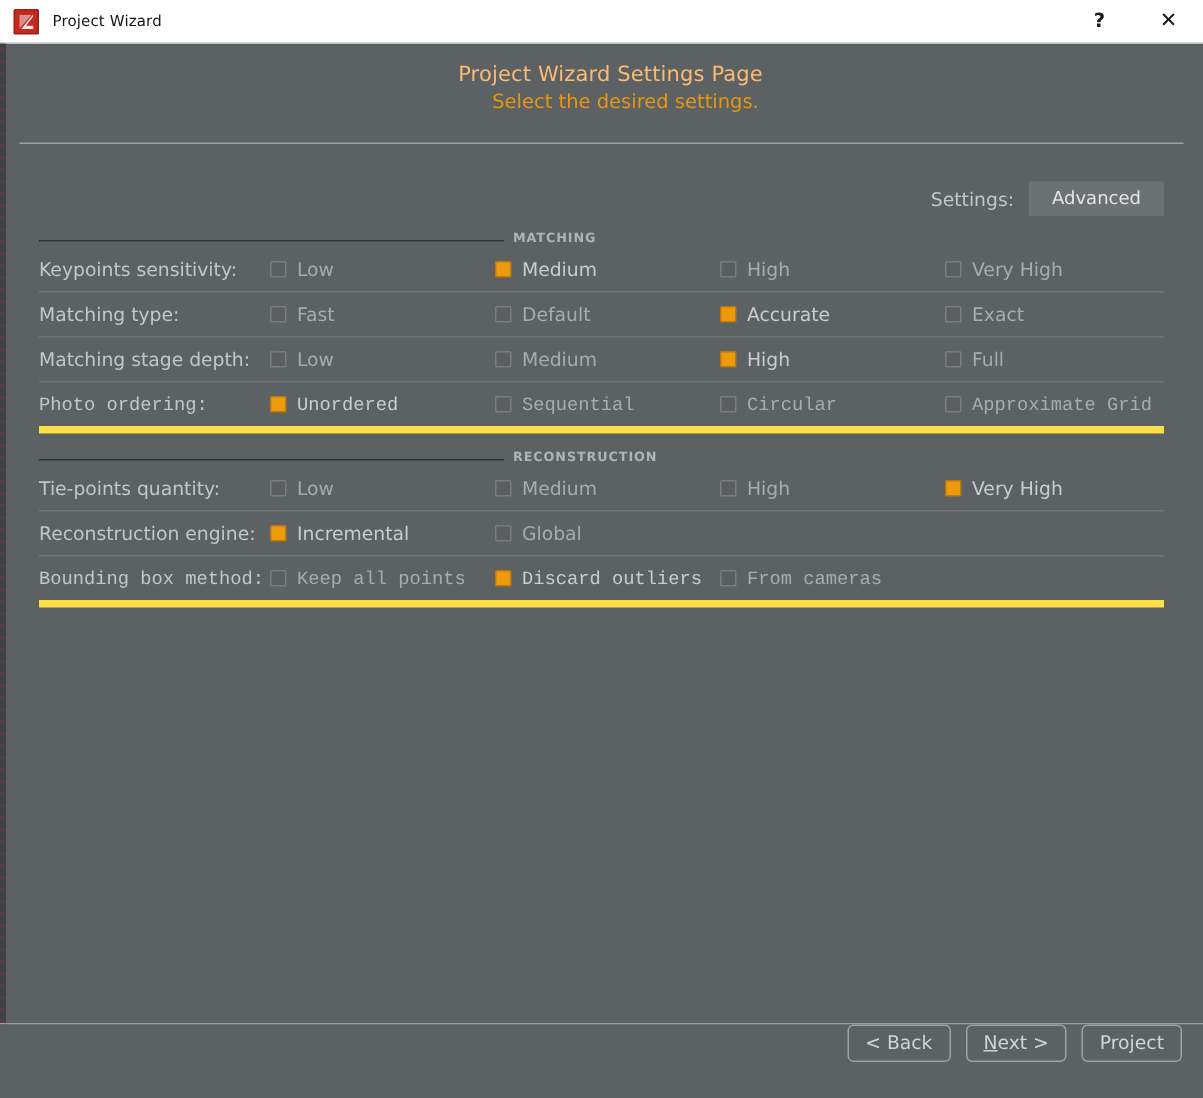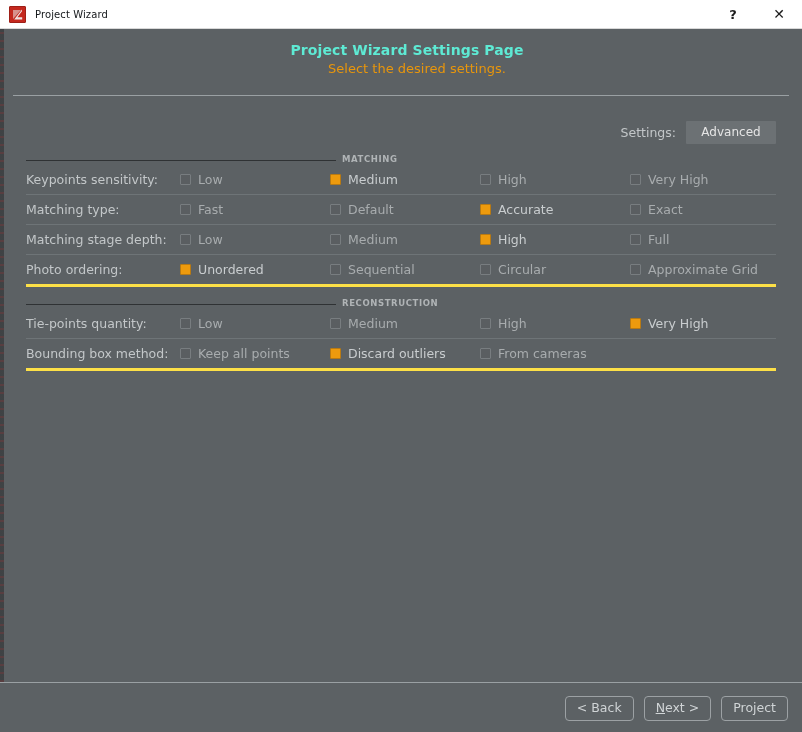--- a/index.html
+++ b/index.html
@@ -89,23 +89,23 @@
     );
     opacity: 0.85;
   }
 
   
   .page-header {
     padding-top: 12px;
     text-align: center;
   }
   .page-header .h-title {
-    color: #5eead4;
+    color: #fdba74;
     font-size: 14px;
-    font-weight: bold;
+    font-weight: normal;
     line-height: 19px;
     letter-spacing: 0.1px;
     margin-left: 12px;
   }
   .page-header .h-sub {
     color: #e8960c;
     font-size: 13px;
     line-height: 18px;
     font-weight: normal;
     padding-left: 32px;
@@ -188,21 +188,22 @@
     border-collapse: collapse;
     table-layout: fixed;
   }
   table.opts td {
     padding: 0;
     height: 29px;
     vertical-align: middle;
     border-bottom: 1px solid #6e7477;
   }
   table.opts tr:last-child td {
-    border-bottom: 3px solid #fde047;
+    border-bottom: 5px solid #fde047;
+    font-family: Liberation Mono, monospace;
   }
   td.lbl {
     width: 154px;
     color: #c3c7c9;
     font-size: 12.5px;
     white-space: nowrap;
     padding-right: 4px;
   }
   td.opt { width: 150px; }
   td.opt.wide { width: auto; }
@@ -251,21 +252,21 @@
     left: 0;
     top: 683px;
     width: 802px;
     height: 49px;
     background: #5c6164;
     box-sizing: border-box;
   }
   .footer-buttons {
     position: absolute;
     right: 14px;
-    top: 13px;
+    top: 0;
     display: flex;
     gap: 10px;
     justify-content: space-between;
   }
   .wbtn {
     border: 1px solid #9ca1a4;
     background: #5c6164;
     color: #d0d4d6;
     font-size: 12.5px;
     border-radius: 4px;
@@ -462,20 +463,37 @@
                   </label>
                 </td>
                 <td class="opt wide">
                   <label class="chk-wrap">
                     <span class="chk on"></span>
                     <span class="chk-label bright">Very High</span>
                   </label>
                 </td>
               </tr>
               <tr>
+                <td class="lbl">Reconstruction engine:</td>
+                <td class="opt">
+                  <label class="chk-wrap">
+                    <span class="chk on"></span>
+                    <span class="chk-label bright">Incremental</span>
+                  </label>
+                </td>
+                <td class="opt wide">
+                  <label class="chk-wrap">
+                    <span class="chk dim"></span>
+                    <span class="chk-label dim">Global</span>
+                  </label>
+                </td>
+                <td class="opt"></td>
+                <td class="opt wide"></td>
+              </tr>
+              <tr>
                 <td class="lbl">Bounding box method:</td>
                 <td class="opt">
                   <label class="chk-wrap">
                     <span class="chk dim"></span>
                     <span class="chk-label dim">Keep all points</span>
                   </label>
                 </td>
                 <td class="opt">
                   <label class="chk-wrap">
                     <span class="chk on"></span>

